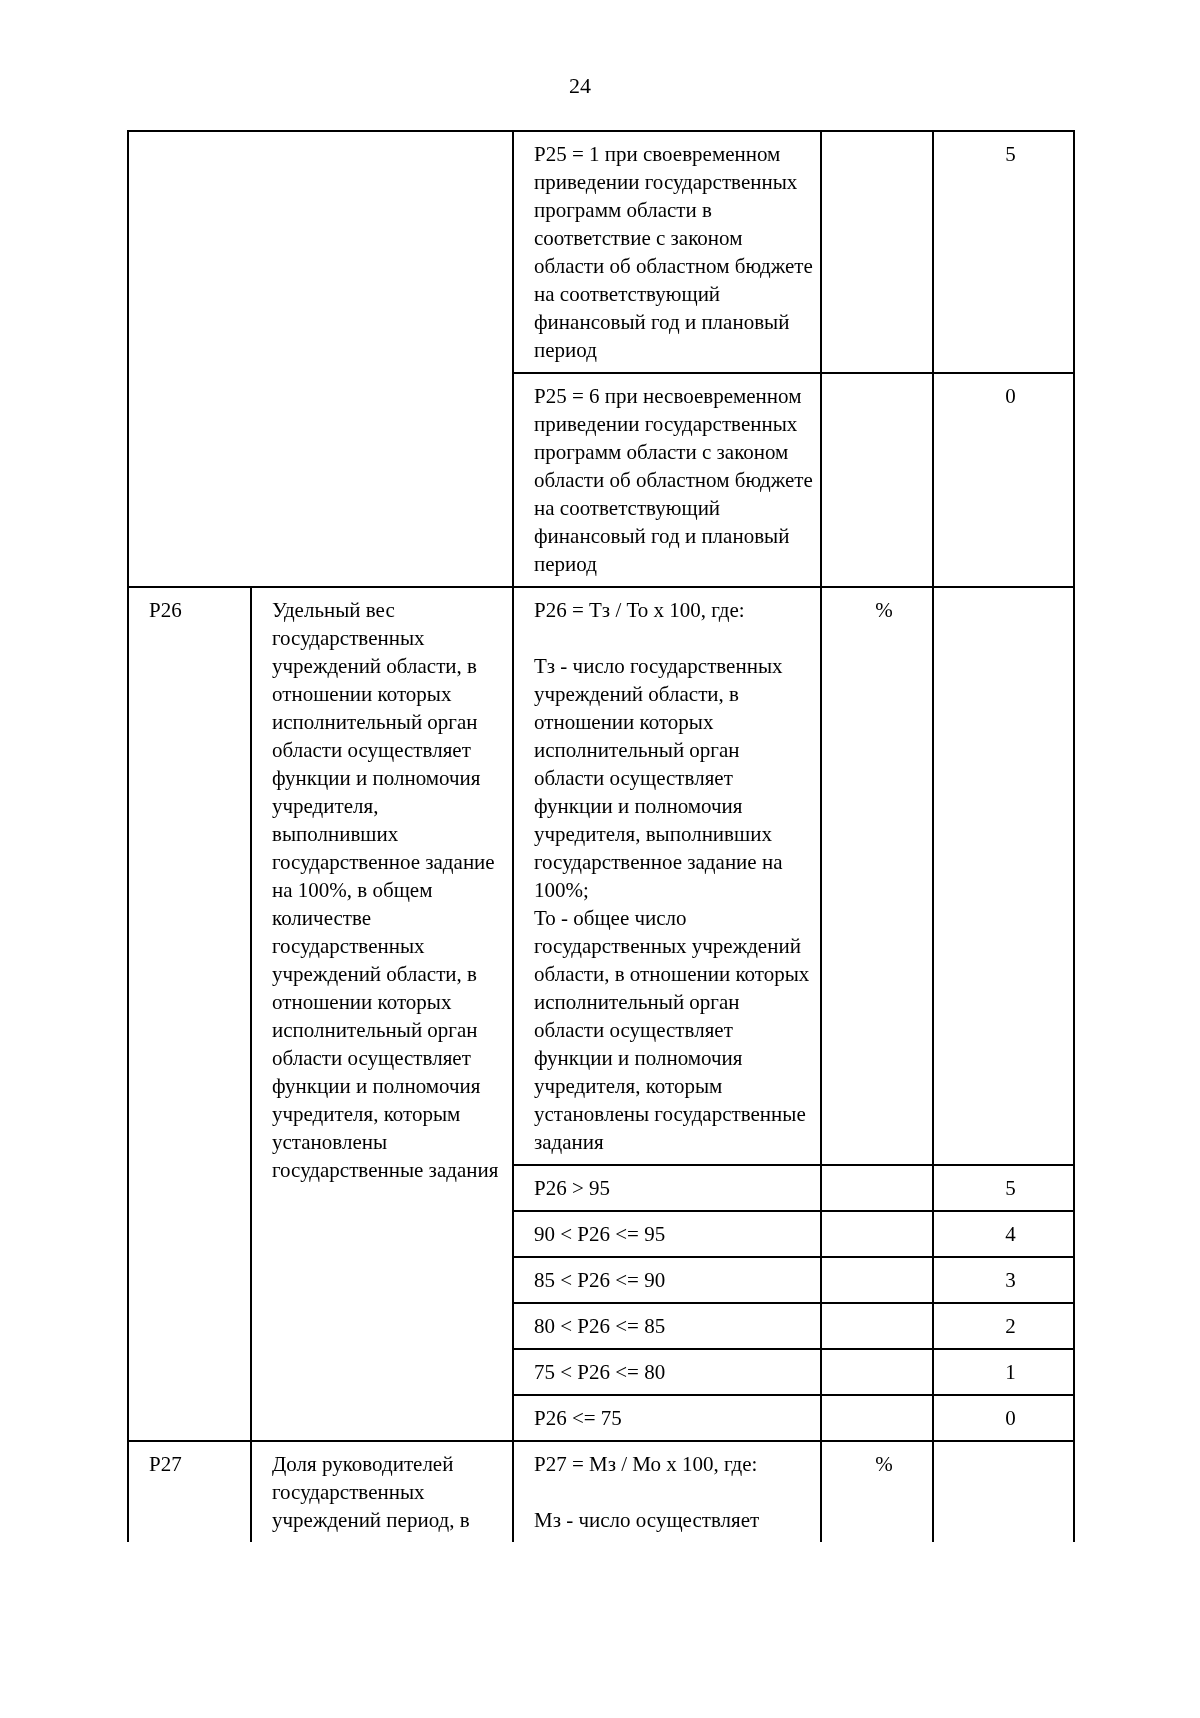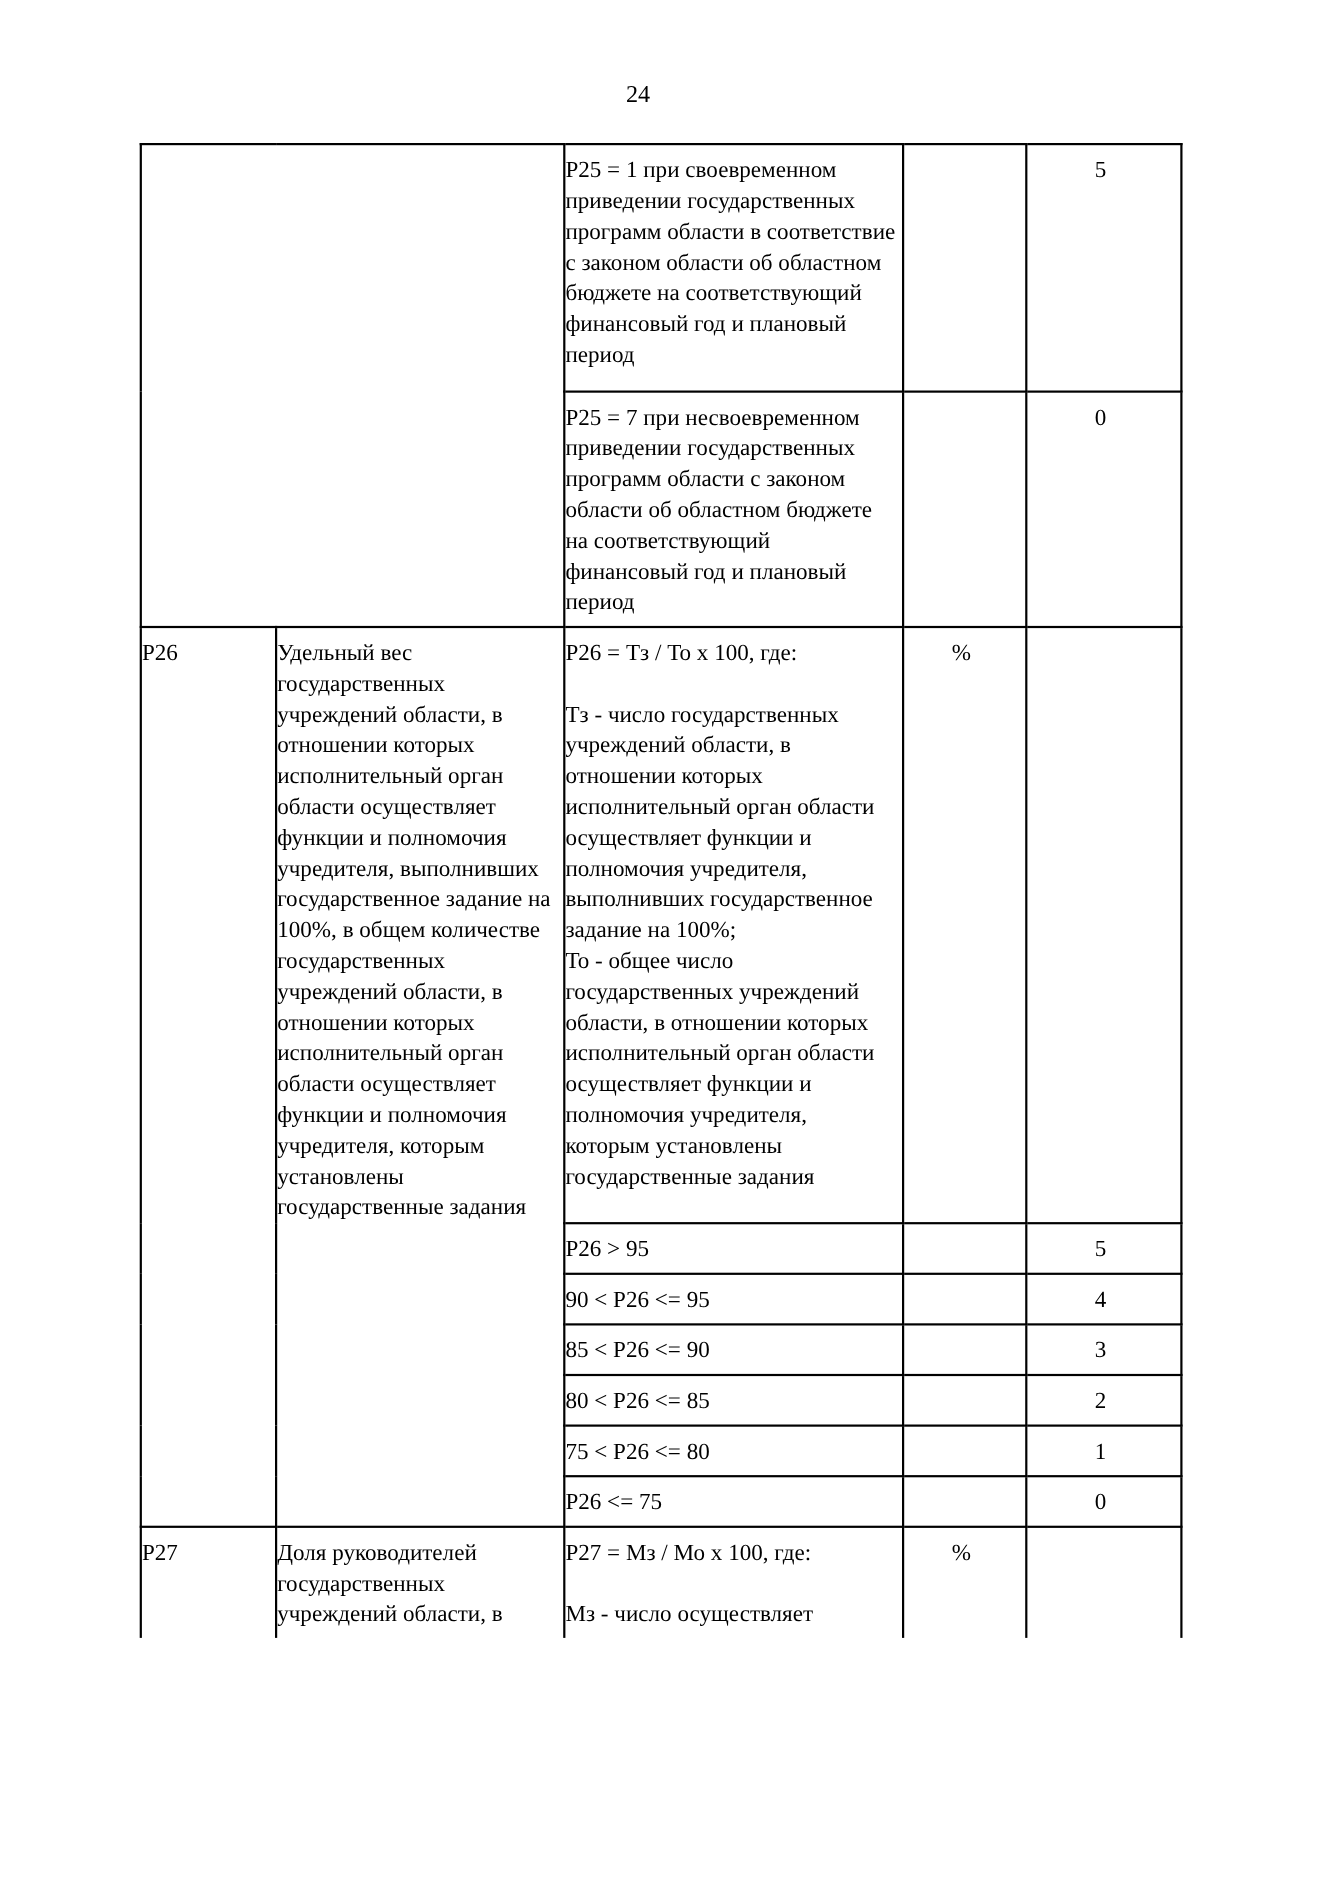--- a/index.html
+++ b/index.html
@@ -30,21 +30,21 @@
     position: absolute;
     top: 130px;
     left: 127px;
     border-collapse: collapse;
     table-layout: fixed;
     width: 946px;
   }
   .doc-table td {
     border: 2px solid #000000;
     vertical-align: top;
-    padding: 8px 6px 8px 0;
+    padding: 8px 6px 8px 20px;
     overflow: hidden;
   }
   .doc-table tr.last-row td {
     border-bottom: none;
   }
   .c-code {
     padding-left: 10px;
     font-family: Liberation Serif, serif;
   }
   .c-desc {
@@ -86,21 +86,21 @@
     <tbody>
 
       <tr style="height:225px">
         <td colspan="2" rowspan="2"></td>
         <td class="c-formula">Р25 = 1 при своевременном приведении государственных программ области в соответствие с законом области об областном бюджете на соответствующий финансовый год и плановый период</td>
         <td class="c-unit"></td>
         <td class="c-score">5</td>
       </tr>
 
       <tr style="height:198px">
-        <td class="c-formula">Р25 = 7 при несвоевременном приведении государственных программ области с законом области об областном бюджете на соответствующий финансовый год и плановый период</td>
+        <td class="c-formula">Р25 = 6 при несвоевременном приведении государственных программ области с законом области об областном бюджете на соответствующий финансовый год и плановый период</td>
         <td class="c-unit"></td>
         <td class="c-score">0</td>
       </tr>
 
       <tr style="height:542px">
         <td class="c-code" rowspan="7">Р26</td>
         <td class="c-desc" rowspan="7">Удельный вес государственных учреждений области, в отношении которых исполнительный орган области осуществляет функции и полномочия учредителя, выполнивших государственное задание на 100%, в общем количестве государственных учреждений области, в отношении которых исполнительный орган области осуществляет функции и полномочия учредителя, которым установлены государственные задания</td>
         <td class="c-formula">Р26 = Тз / То х 100, где:
 
 Тз - число государственных учреждений области, в отношении которых исполнительный орган области осуществляет функции и полномочия учредителя, выполнивших государственное задание на 100%;
@@ -135,21 +135,21 @@
         <td class="c-cond-score">1</td>
       </tr>
       <tr style="height:44px">
         <td class="c-cond">Р26 &lt;= 75</td>
         <td class="c-unit"></td>
         <td class="c-cond-score">0</td>
       </tr>
 
       <tr class="last-row" style="height:100px">
         <td class="c-code">Р27</td>
-        <td class="c-desc">Доля руководителей государственных учреждений области, в</td>
+        <td class="c-desc">Доля руководителей государственных учреждений период, в</td>
         <td class="c-formula">Р27 = Мз / Мо х 100, где:
 
 Мз - число осуществляет</td>
         <td class="c-unit">%</td>
         <td class="c-score"></td>
       </tr>
 
     </tbody>
   </table>
 

